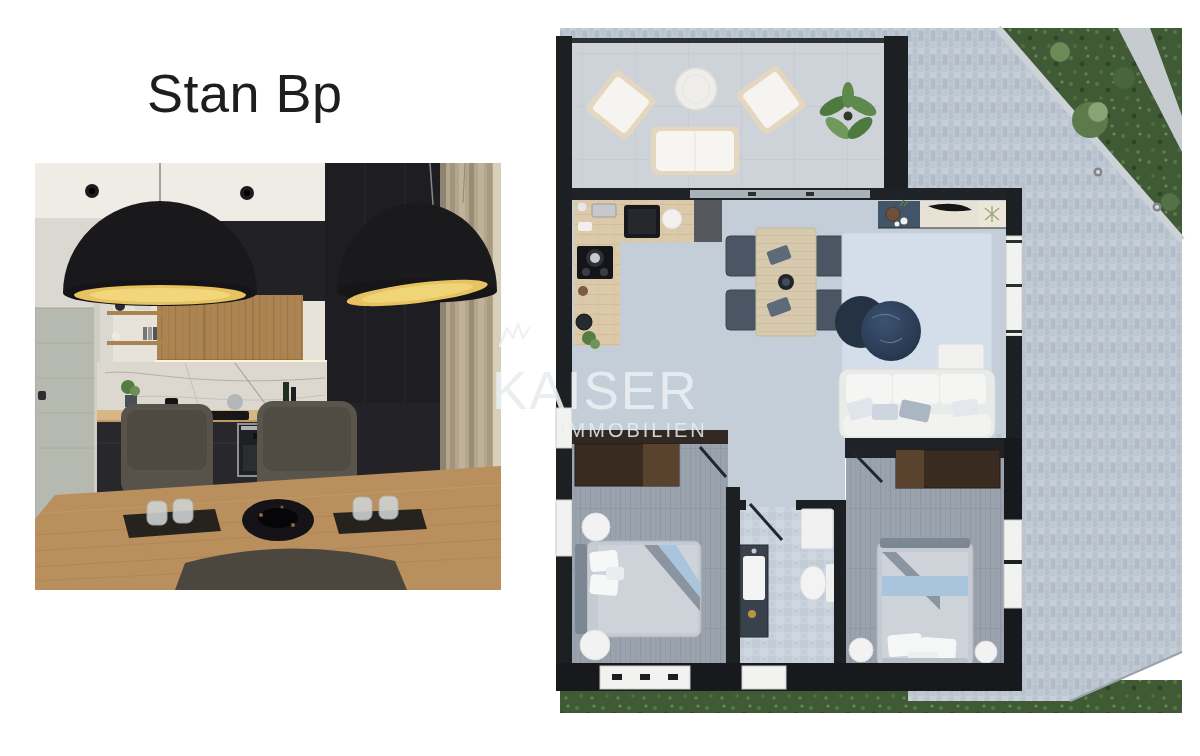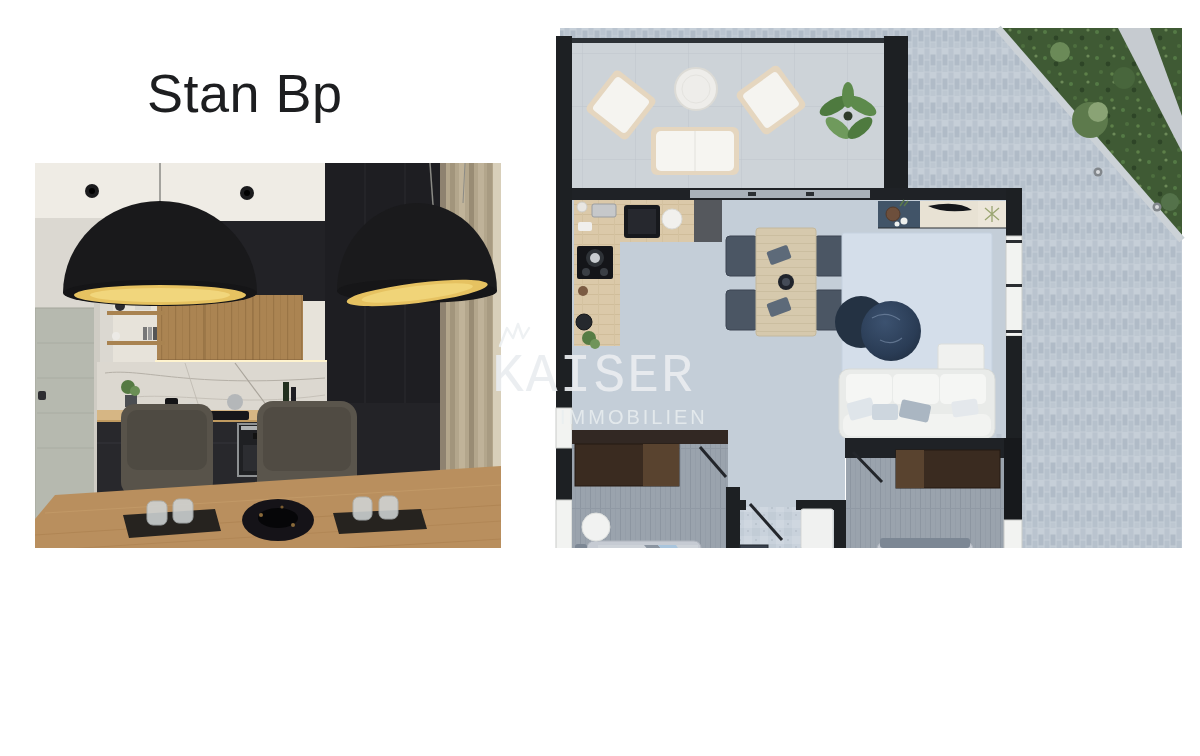--- a/index.html
+++ b/index.html
@@ -1,17 +1,17 @@
 <!DOCTYPE html>
 <html><head>
 <meta charset="utf-8">
 <style>
   html,body{margin:0;padding:0;background:#ffffff;}
   .canvas{
-    position:relative;width:1200px;height:548px;background:#ffffff;
+    position:relative;width:1200px;height:756px;background:#ffffff;
     overflow:hidden;font-family:"Liberation Sans",sans-serif;
   }
   .page-title{
     position:absolute;left:147px;top:64px;
     font-size:54px;line-height:1.1;font-weight:400;
     color:#1d1e20;letter-spacing:0.5px;
   }
   .photo{
     position:absolute;left:35px;top:163px;width:466px;height:427px;
     overflow:hidden;
@@ -19,22 +19,22 @@
   .photo svg{display:block}
   .plan{
     position:absolute;left:548px;top:22px;width:640px;height:695px;
   }
   .watermark{
     position:absolute;left:492px;top:322px;z-index:5;
     color:rgba(233,237,240,0.92);pointer-events:none;
   }
   .wm-crown{display:block;margin-left:6px;}
   .wm-brand{
-    font-family:Liberation Mono, monospace;font-size:53px;line-height:1;
-    letter-spacing:2px;margin-top:3px;
+    font-family:Liberation Sans, sans-serif;font-size:53px;line-height:1;
+    letter-spacing:2px;margin-top:16px;
   }
   .wm-sub{
     font-family:"Liberation Sans",sans-serif;font-size:20px;line-height:1;
     letter-spacing:3px;margin-top:3px;margin-left:68px;
     color:rgba(233,237,240,0.85);
   }
 </style>
 </head>
 <body>
 

